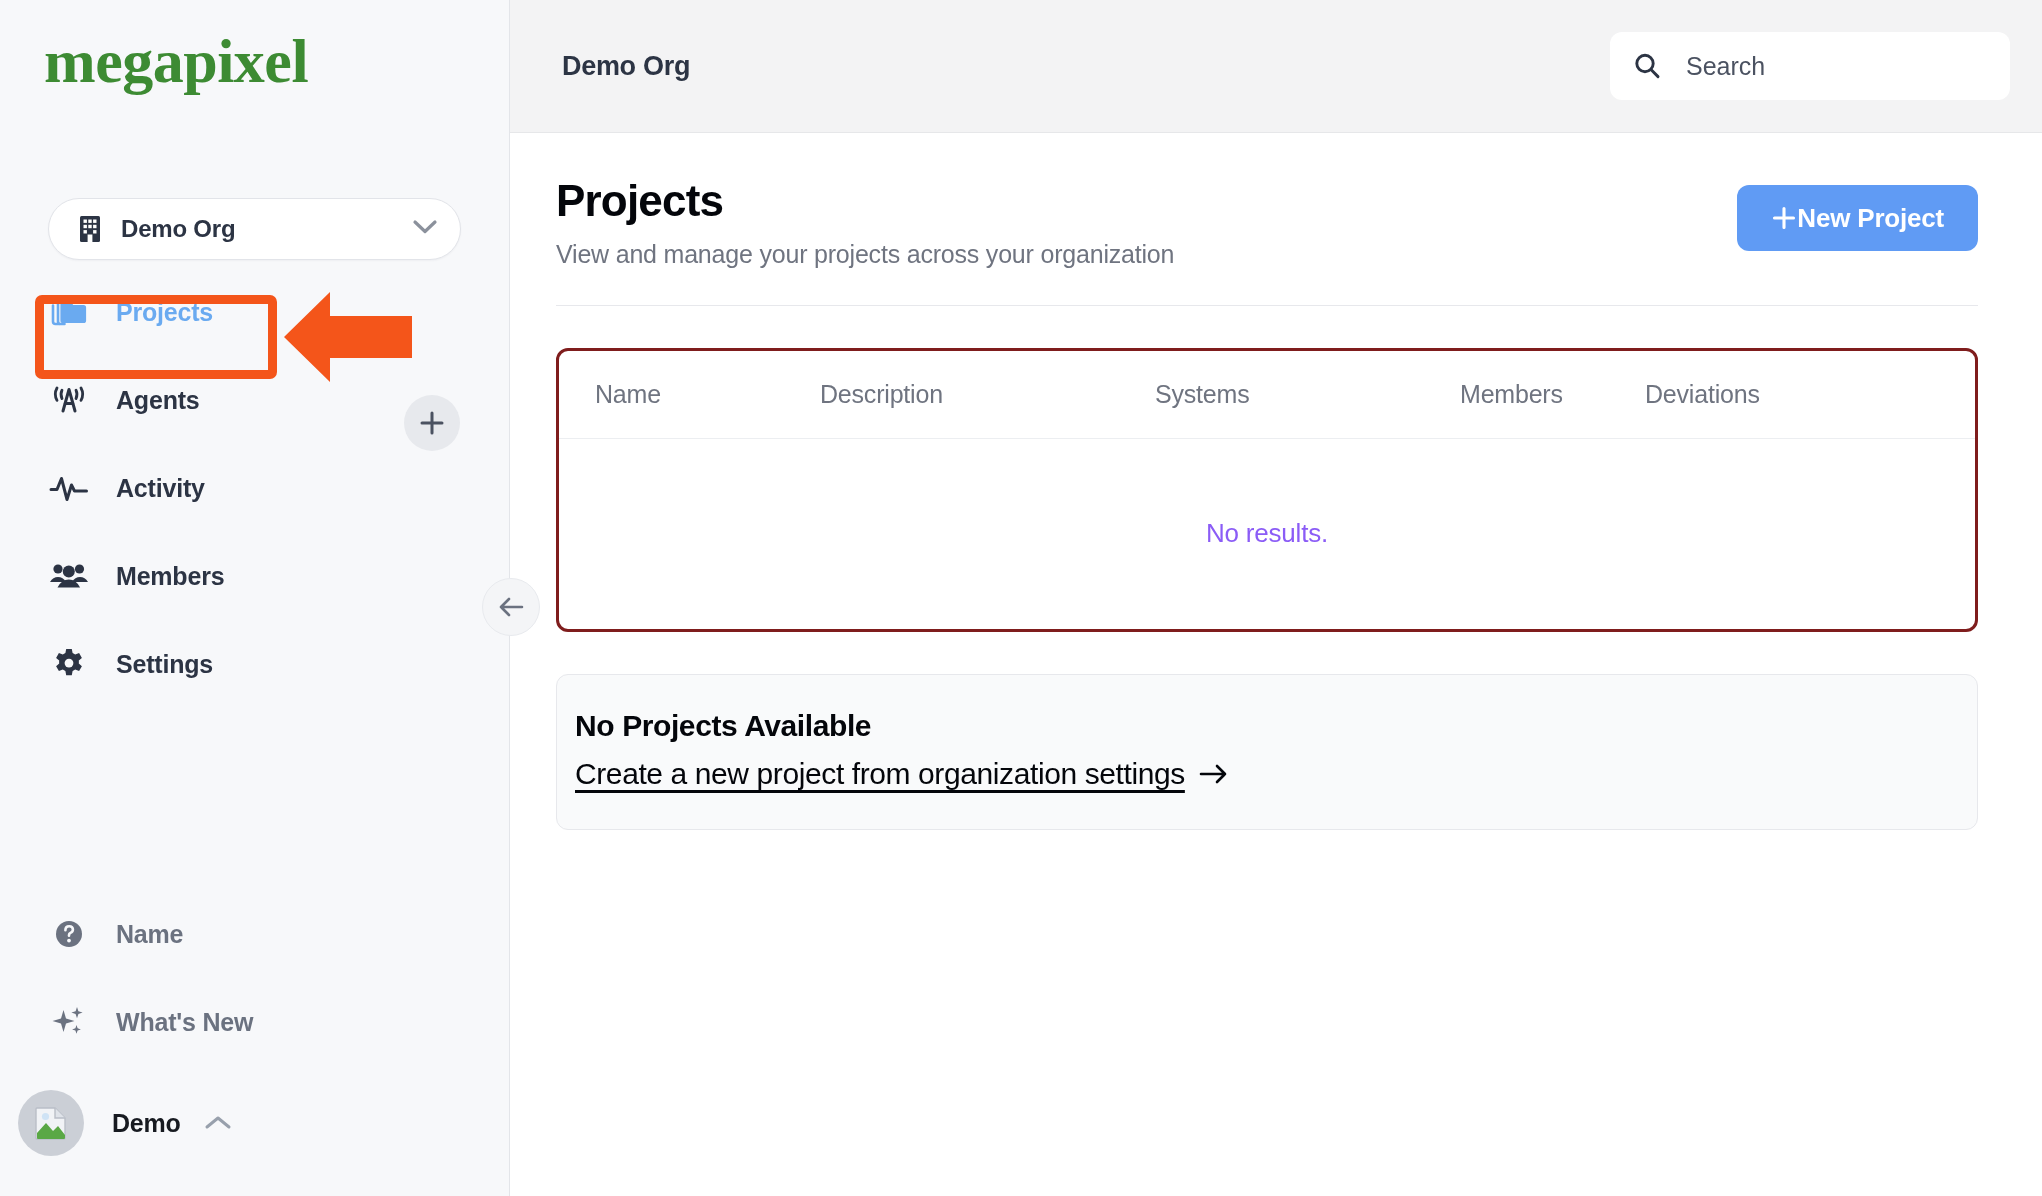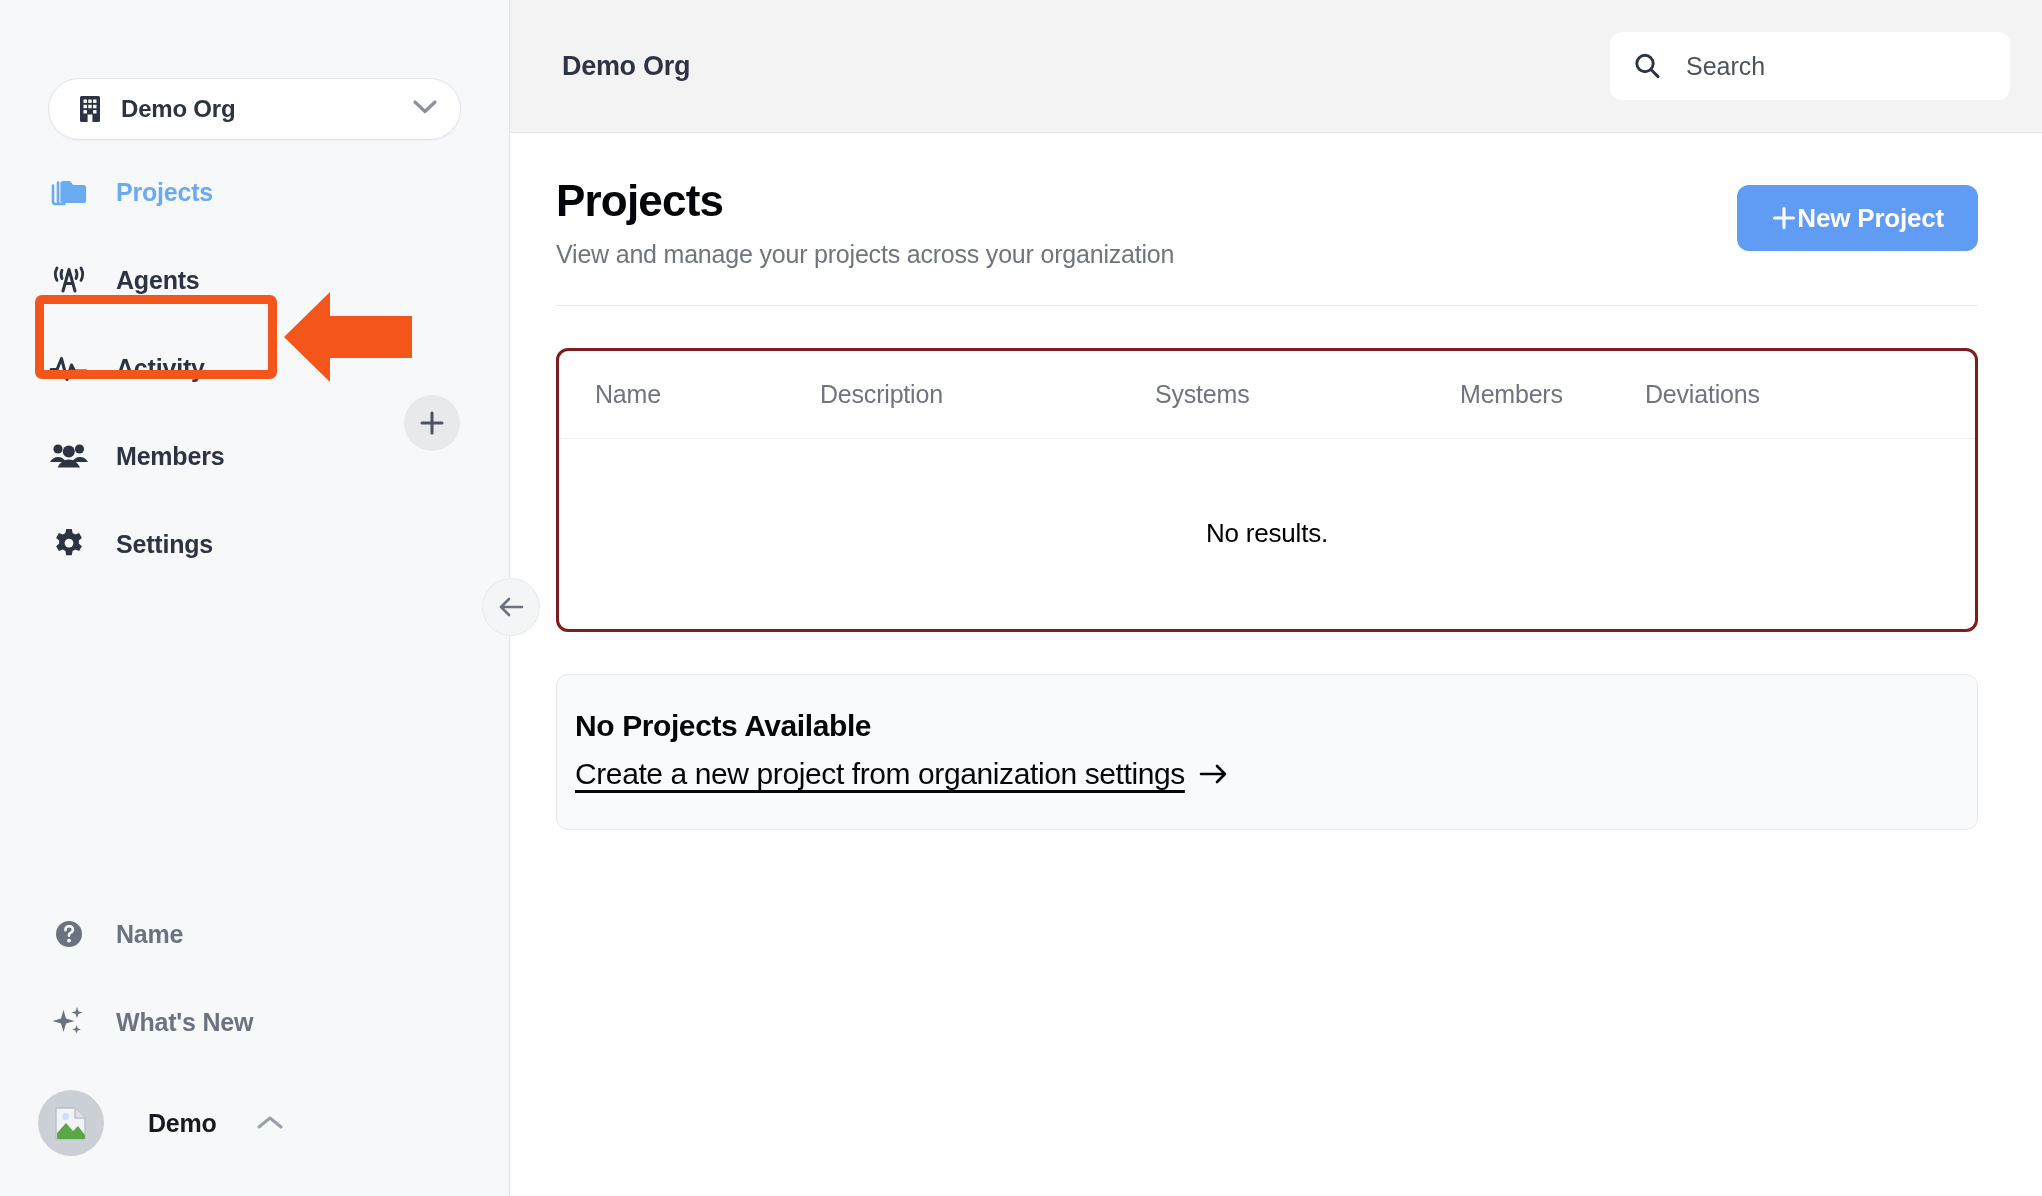--- a/index.html
+++ b/index.html
@@ -98,23 +98,22 @@
 
   .bottom-nav {
     margin-top: auto;
     padding: 0 0 0 48px;
   }
   .bottom-nav .nav-item .lbl { color: #6b7280; font-weight: 700; }
 
   .user-row {
     display: flex;
     align-items: center;
-    padding: 14px 0 40px 38px;
+    padding: 14px 0 40px 18px;
     cursor: pointer;
-    gap: 16px;
   }
   .avatar {
     width: 66px; height: 66px;
     border-radius: 50%;
     background: #cbcfd6;
     display: flex; align-items: center; justify-content: center;
     flex: 0 0 66px;
     overflow: hidden;
   }
   .user-name {
@@ -254,21 +253,21 @@
   .th.c2 { width: 305px; }
   .th.c3 { width: 185px; }
   .th.c4 { flex: 1; }
 
   .table-empty {
     height: 190px;
     display: flex;
     align-items: center;
     justify-content: center;
     font-size: 26px;
-    color: #000000;
+    color: #8b5cf6;
     letter-spacing: -0.2px;
   }
 
   .notice-card {
     margin: 42px 0 0 10px;
     border: 1px solid #e7e8ec;
     border-radius: 12px;
     background: #f9fafb;
     padding: 34px 0 38px 18px;
   }
@@ -310,20 +309,23 @@
     pointer-events: none;
   }
 </style>
 </head>
 <body>
 
 <div class="app">
 
   <aside class="sidebar">
 
+    <div class="logo-wrap">
+      <div class="logo">megapixel</div>
+    </div>
 
     <div class="org-select">
       <span class="bldg">
         <svg width="26" height="28" viewBox="0 0 26 28">
           <rect x="3" y="1" width="20" height="26" rx="1.5" fill="#2c3444"></rect>
           <rect x="6.5" y="4.5" width="3.4" height="3.4" fill="#ffffff"></rect>
           <rect x="11.3" y="4.5" width="3.4" height="3.4" fill="#ffffff"></rect>
           <rect x="16.1" y="4.5" width="3.4" height="3.4" fill="#ffffff"></rect>
           <rect x="6.5" y="9.8" width="3.4" height="3.4" fill="#ffffff"></rect>
           <rect x="11.3" y="9.8" width="3.4" height="3.4" fill="#ffffff"></rect>

